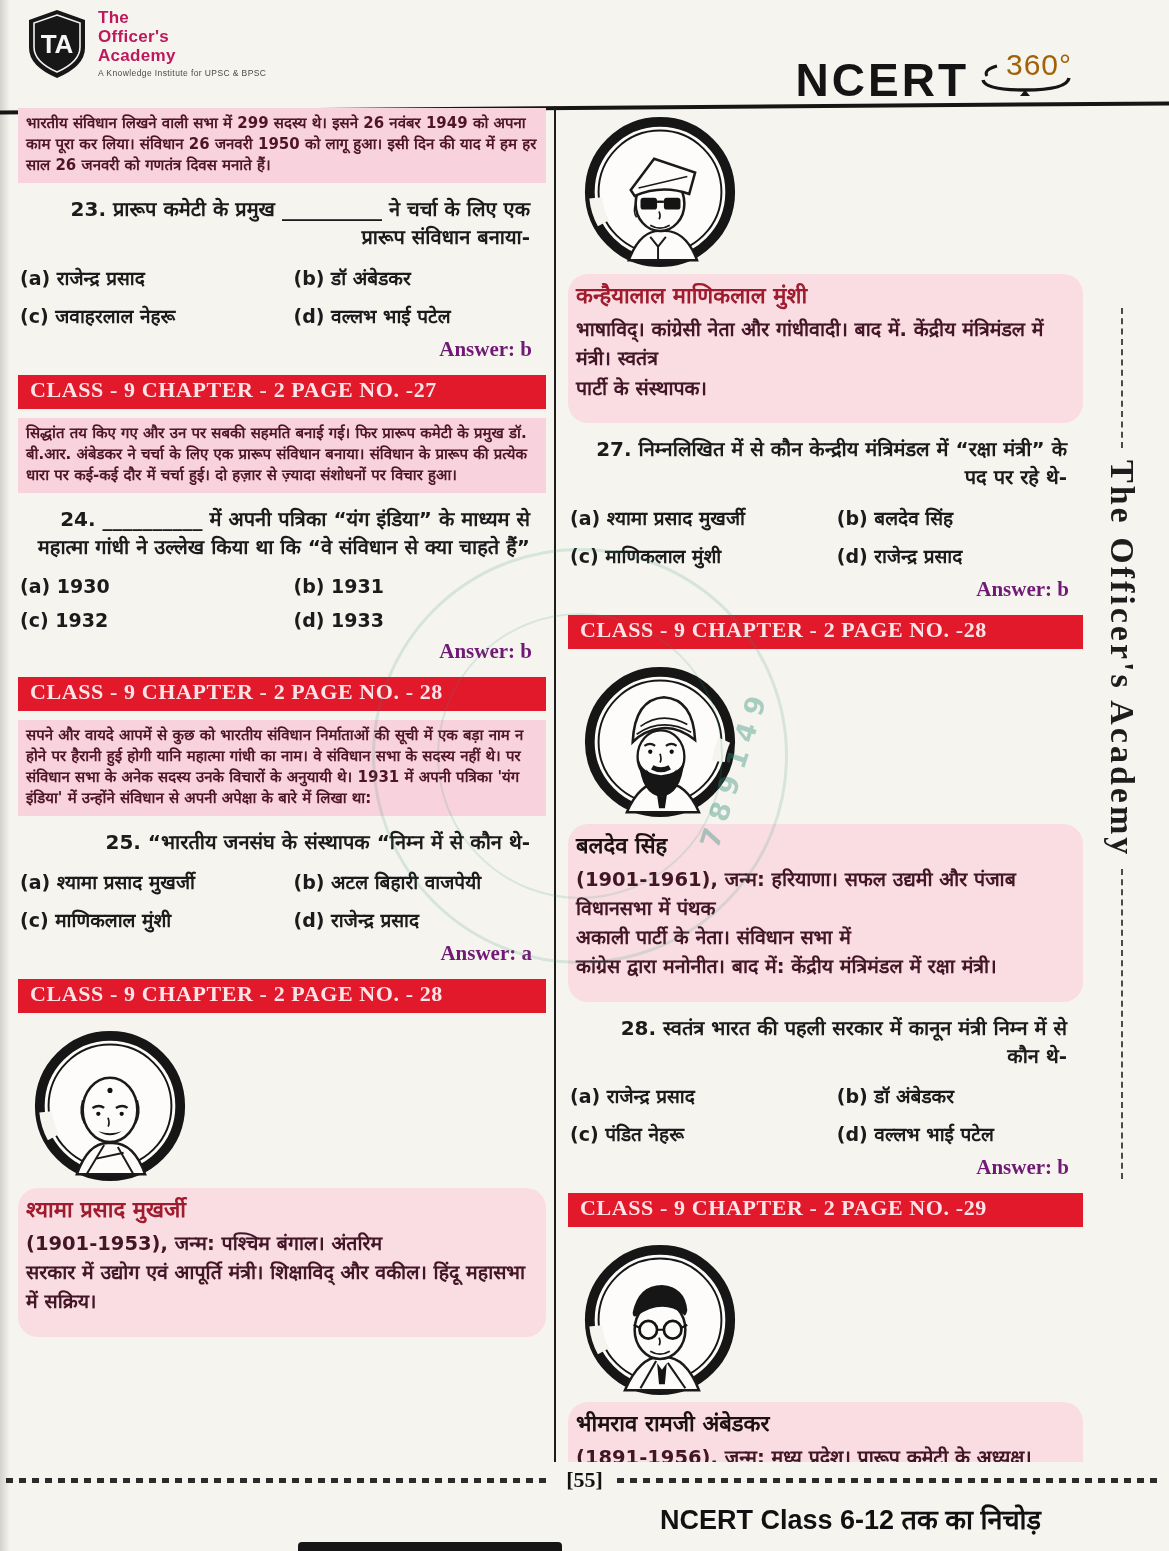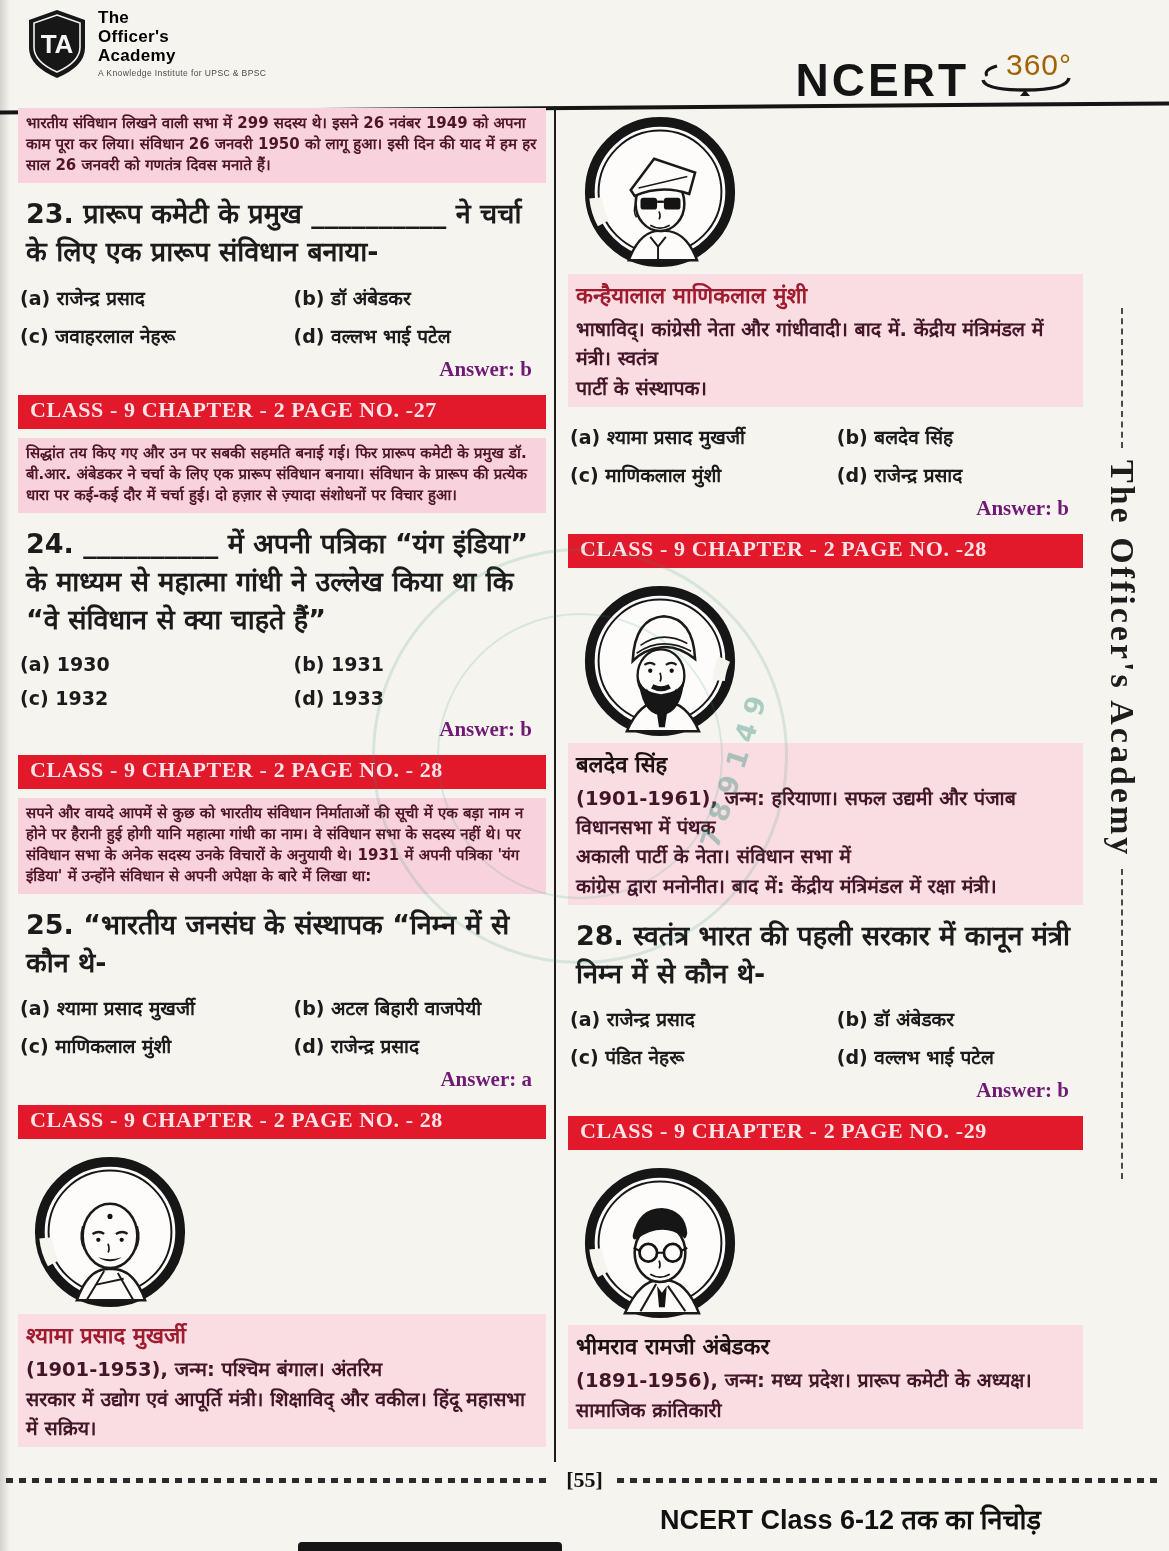--- a/index.html
+++ b/index.html
@@ -10,21 +10,21 @@
     color:#1b1b1b;
   }
   .page{position:absolute;inset:0;}
 
   
   .header{display:flex;justify-content:space-between;align-items:flex-start;
     padding:8px 46px 0 26px;height:98px;}
   .logo-block{display:flex;gap:10px;align-items:flex-start;}
   .logo-shield{width:62px;height:72px;flex:none;}
   .logo-text{font-family:"Liberation Sans",sans-serif;}
-  .logo-text .ln{font-size:17px;font-weight:700;color:#000000;line-height:1.12;letter-spacing:.3px;}
+  .logo-text .ln{font-size:17px;font-weight:700;color:#be185d;line-height:1.12;letter-spacing:.3px;}
   .logo-tagline{font-size:8.5px;color:#4a4a4a;margin-top:3px;letter-spacing:.4px;white-space:nowrap;}
   .brand-right{display:flex;align-items:flex-end;gap:4px;margin-top:38px;margin-right:46px;}
   .brand-ncert{font-family:"Liberation Sans",sans-serif;font-size:46px;font-weight:800;
     letter-spacing:3px;color:#141414;line-height:.85;}
   .brand-360{position:relative;width:104px;height:54px;flex:none;}
   .brand-360 .deg{position:absolute;left:14px;top:2px;width:100%;text-align:center;
     font-family:"Liberation Sans",sans-serif;font-size:30px;font-weight:400;color:#a16207;letter-spacing:1px;}
   .header-rule{height:4px;background:#151515;transform:rotate(-0.45deg);margin:0 0 4px 0;}
 
   
@@ -33,32 +33,32 @@
   .col{display:flex;flex-direction:column;}
   .col-left{width:528px;padding-right:8px;}
   .col-right{flex:1;border-left:2.5px solid #1c1c1c;padding-left:12px;}
 
   .hl{background:#f8d2dc;color:#4e1527;padding:5px 8px 7px;font-size:15px;
     font-weight:700;line-height:1.4;margin:2px 0 2px;}
   .hl .seg{font-weight:600;}
   .hl .seg-b{font-weight:800;}
 
   .qblock{margin:2px 0;}
-  .qtext{font-size:27px;font-weight:700;line-height:1.42;margin:8px 8px 4px;}
+  .qtext{font-size:20px;font-weight:700;line-height:1.42;margin:8px 16px 4px;text-align:right;}
   .opts{display:grid;grid-template-columns:52% 48%;row-gap:12px;
     font-size:19px;font-weight:600;margin:13px 0 2px;padding-left:2px;}
   .answer{text-align:right;font-family:"Liberation Serif",serif;font-weight:700;
     font-size:21px;padding-right:14px;margin:8px 0 4px;color:#701a75;}
 
   .banner{background:#e2182b;color:#ffe4e7;font-family:"Liberation Serif",serif;
     font-weight:700;font-size:22px;letter-spacing:.6px;padding:2px 12px 6px;
     margin:7px 0;white-space:nowrap;}
 
-  .bio{background:#f9dde3;color:#421626;padding:5px 8px 4px;font-size:19.5px;
-    font-weight:600;line-height:1.5;margin:2px 0;}
+  .bio{background:#f9dde3;color:#421626;padding:5px 8px 20px;font-size:19.5px;
+    font-weight:600;line-height:1.5;margin:2px 0;border-radius:20px;}
   .bio .name{font-size:22px;font-weight:800;margin-bottom:3px;}
   .name-red{color:#9f1b2e;}
   .name-dark{color:#1c1010;}
   .bio .b{font-weight:800;}
 
   .portrait{width:156px;height:156px;margin:8px 0 2px 14px;flex:none;}
   .portrait svg{width:100%;height:100%;}
 
   
   .side-strip{position:absolute;right:28px;top:308px;height:950px;
@@ -220,20 +220,21 @@
         </svg>
       </div>
 
       <div class="bio">
         <div class="name name-red">कन्हैयालाल माणिकलाल मुंशी</div>
         <div>भाषाविद्। कांग्रेसी नेता और गांधीवादी। बाद में. केंद्रीय मंत्रिमंडल में मंत्री। स्वतंत्र</div>
         <div>पार्टी के संस्थापक।</div>
       </div>
 
       <div class="qblock">
+        <div class="qtext">27. निम्नलिखित में से कौन केन्द्रीय मंत्रिमंडल में “रक्षा मंत्री” के पद पर रहे थे-</div>
         <div class="opts">
           <span>(a) श्यामा प्रसाद मुखर्जी</span>
           <span>(b) बलदेव सिंह</span>
           <span>(c) माणिकलाल मुंशी</span>
           <span>(d) राजेन्द्र प्रसाद</span>
         </div>
         <div class="answer">Answer: b</div>
       </div>
 
       <div class="banner">CLASS - 9 CHAPTER - 2 PAGE NO. -28</div>

